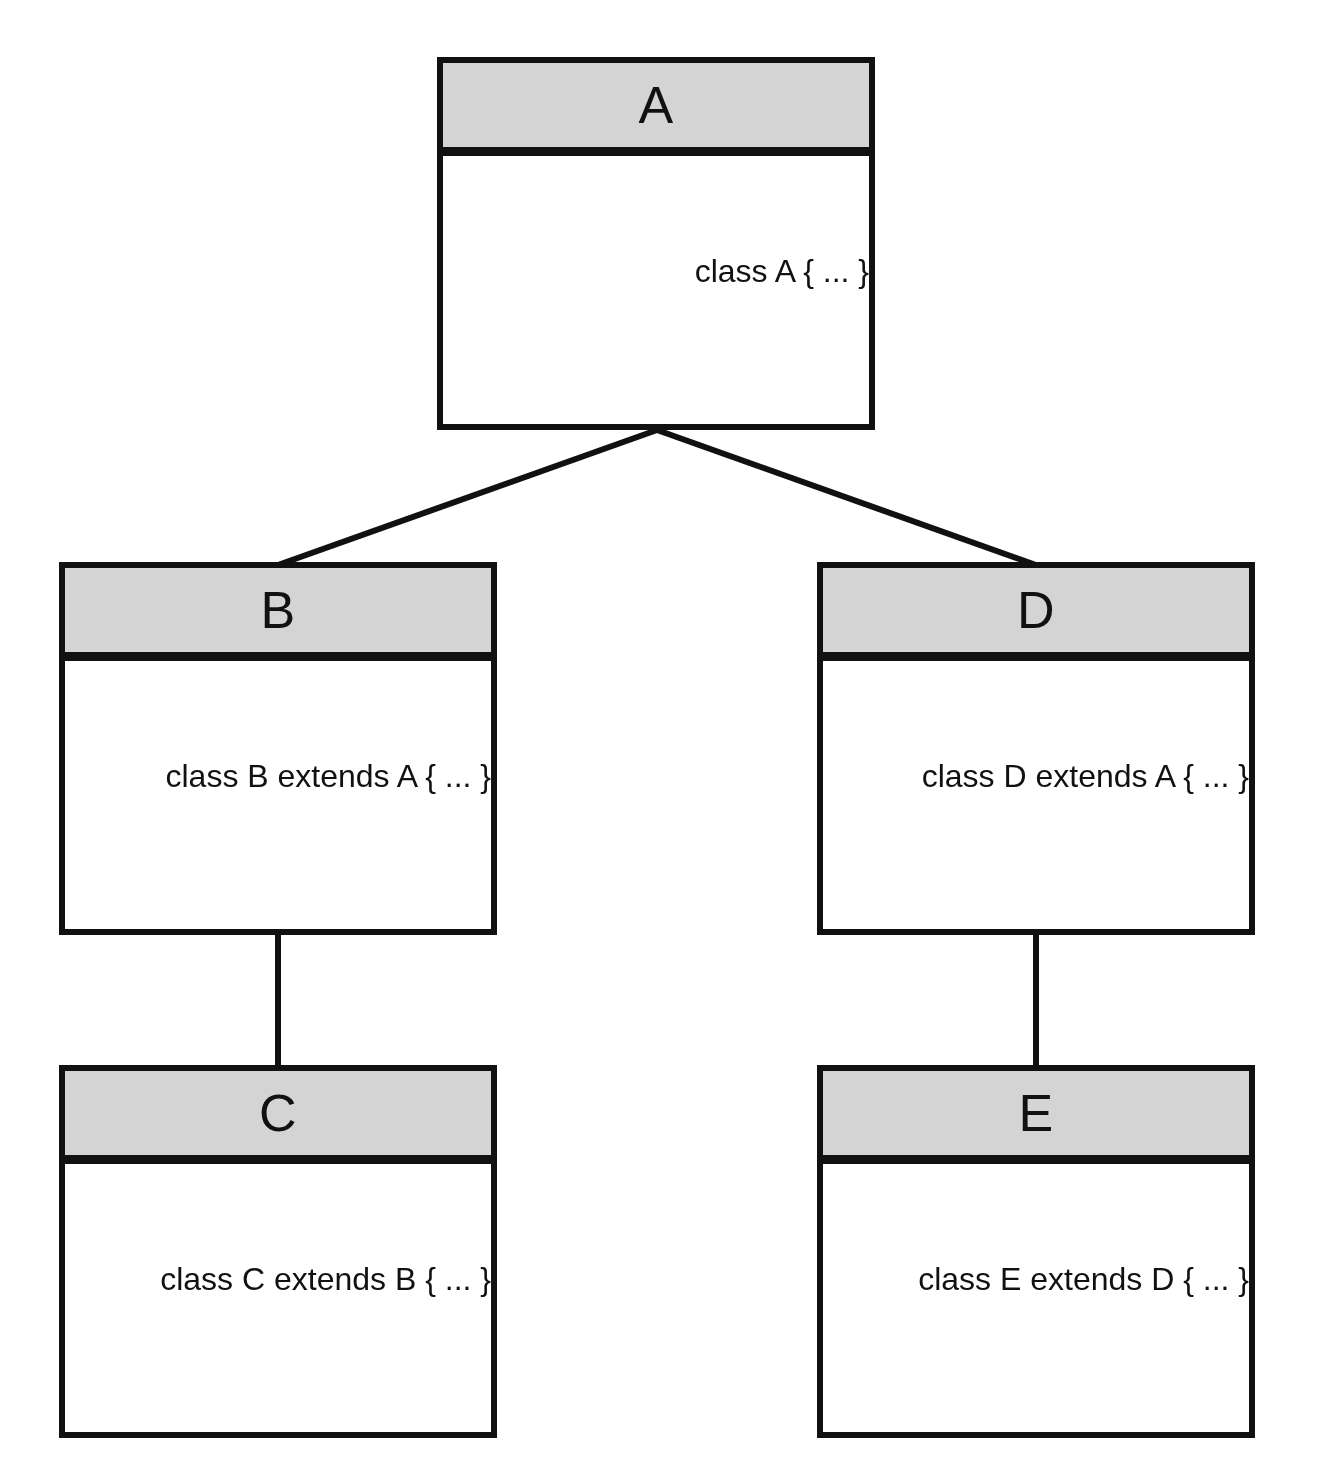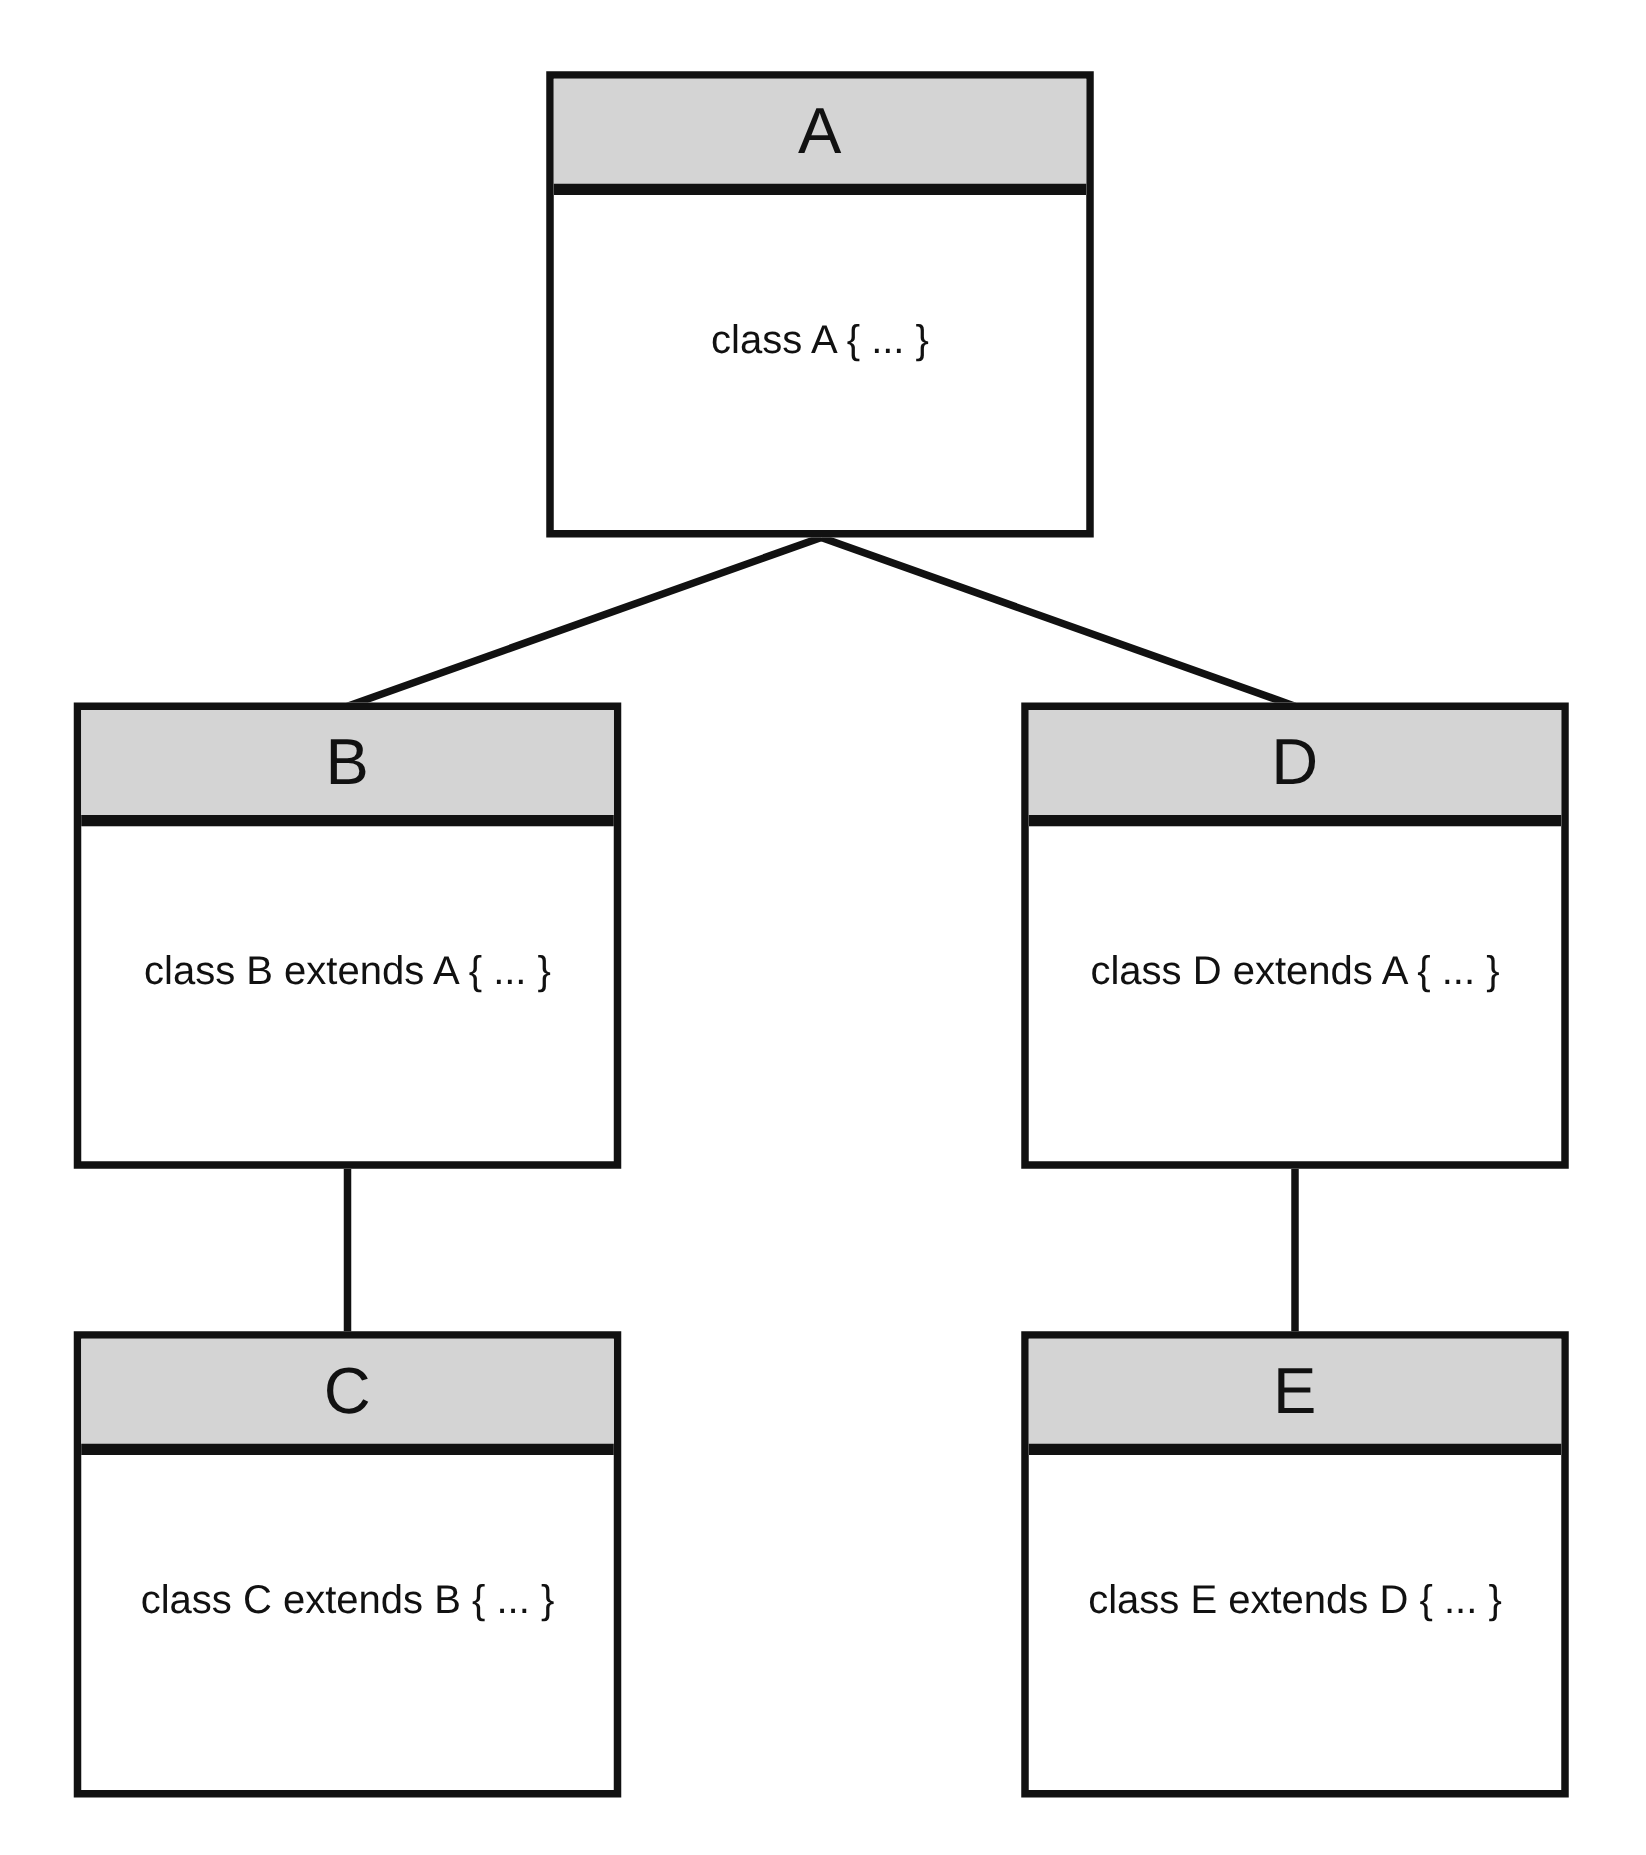--- a/index.html
+++ b/index.html
@@ -41,21 +41,21 @@
     align-items: center;
     justify-content: center;
     font-size: 52px;
     color: #111111;
     letter-spacing: 0.5px;
   }
   .node-body {
     flex: 1;
     display: flex;
     align-items: center;
-    justify-content: center;
+    justify-content: flex-end;
     padding-bottom: 38px;
     font-size: 32px;
     color: #111111;
     white-space: nowrap;
   }
   .node-a { left: 437px; top: 57px;  }
   .node-b { left: 59px;  top: 562px; }
   .node-d { left: 817px; top: 562px; }
   .node-c { left: 59px;  top: 1065px; }
   .node-e { left: 817px; top: 1065px; }

